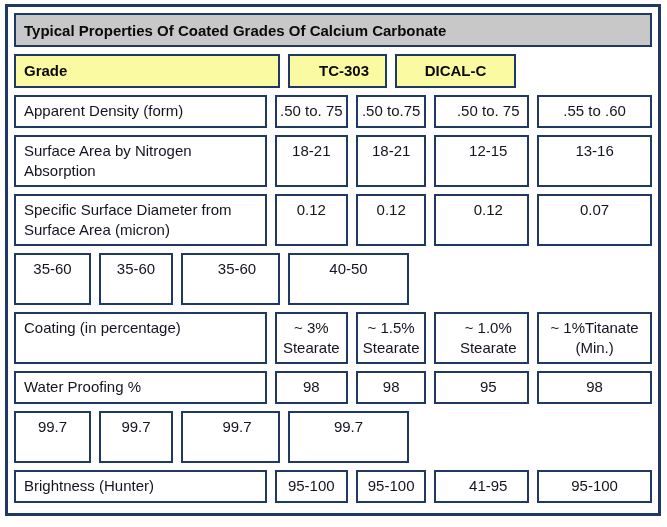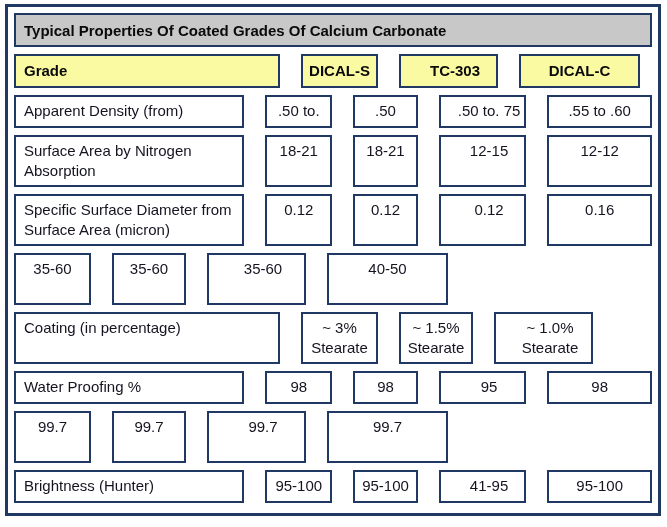--- a/index.html
+++ b/index.html
@@ -38,21 +38,21 @@
     display:flex;
     align-items:center;
     padding:0 8px;
     font-weight:bold;
     font-size:15px;
     color:#0a0a0a;
     flex:0 0 auto;
   }
   .row{
     display:flex;
-    gap:21px;
+    gap:8px;
     flex:0 0 auto;
   }
   .h1{height:33px;}
   .h2{height:52px;}
   .hh{height:34px;}
   .cell{
     border:2px solid var(--navy);
     background:#ffffff;
     font-size:15px;
     line-height:20px;
@@ -88,66 +88,67 @@
 
 <div class="frame">
   <div class="outer">
 
     <div class="titlebar">
       <span>Typical Properties Of Coated Grades Of Calcium Carbonate</span>
     </div>
 
     <div class="row header hh">
       <div class="cell label">Grade</div>
-      <div class="cell val c1">DICAL-S</div>
       <div class="cell val c3">TC-303</div>
       <div class="cell val c4">DICAL-C</div>
     </div>
 
     <div class="row h1">
-      <div class="cell label">Apparent Density (from)</div>
+      <div class="cell label">Apparent Density (form)</div>
       <div class="cell val c1">.50 to. 75</div>
       <div class="cell val c2">.50 to.75</div>
       <div class="cell val c3">.50 to. 75</div>
       <div class="cell val c4">.55 to .60</div>
     </div>
 
     <div class="row h2">
       <div class="cell label">Surface Area by Nitrogen Absorption
 (M Ig)</div>
       <div class="cell val c1">18-21</div>
       <div class="cell val c2">18-21</div>
       <div class="cell val c3">12-15</div>
-      <div class="cell val c4">12-12</div>
+      <div class="cell val c4">13-16</div>
     </div>
 
     <div class="row h2">
       <div class="cell label">Specific Surface Diameter from
 Surface Area (micron)</div>
       <div class="cell val c1">0.12</div>
       <div class="cell val c2">0.12</div>
       <div class="cell val c3">0.12</div>
-      <div class="cell val c4">0.16</div>
+      <div class="cell val c4">0.07</div>
     </div>
 
     <div class="row h2">
       <div class="cell val c1">35-60</div>
       <div class="cell val c2">35-60</div>
       <div class="cell val c3">35-60</div>
       <div class="cell val c4">40-50</div>
     </div>
 
     <div class="row h2">
       <div class="cell label">Coating (in percentage)</div>
       <div class="cell val c1">~ 3%
 Stearate</div>
       <div class="cell val c2">~ 1.5%
 Stearate</div>
       <div class="cell val c3">~ 1.0%
 Stearate</div>
+      <div class="cell val c4">~ 1%Titanate
+(Min.)</div>
     </div>
 
     <div class="row h1">
       <div class="cell label">Water Proofing %</div>
       <div class="cell val c1">98</div>
       <div class="cell val c2">98</div>
       <div class="cell val c3">95</div>
       <div class="cell val c4">98</div>
     </div>
 

